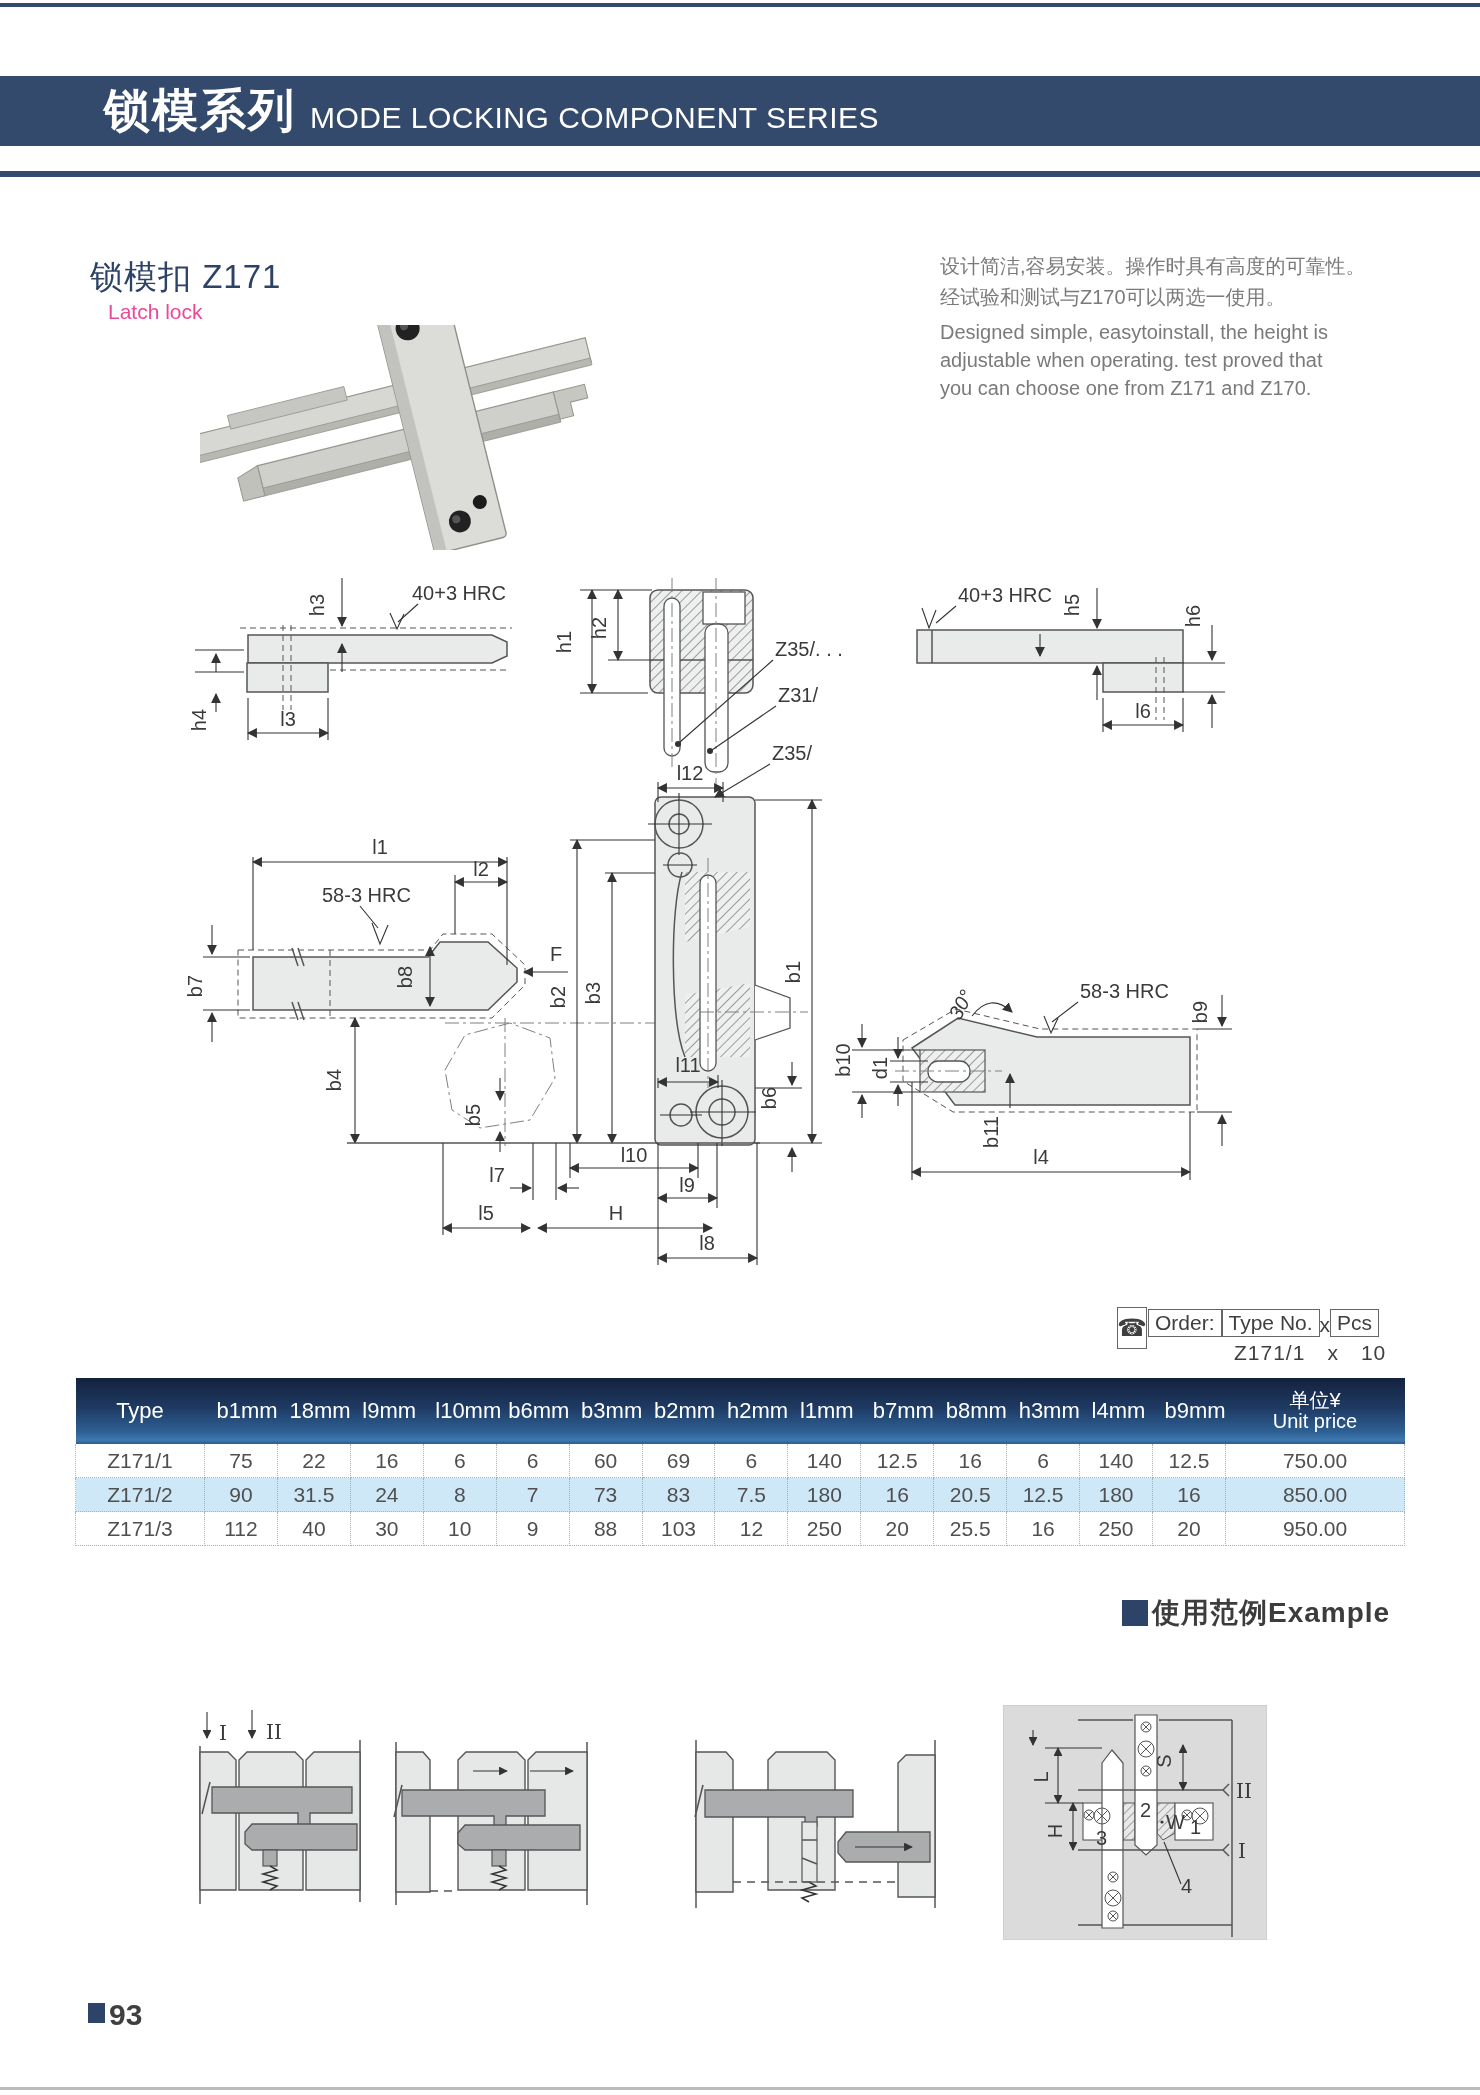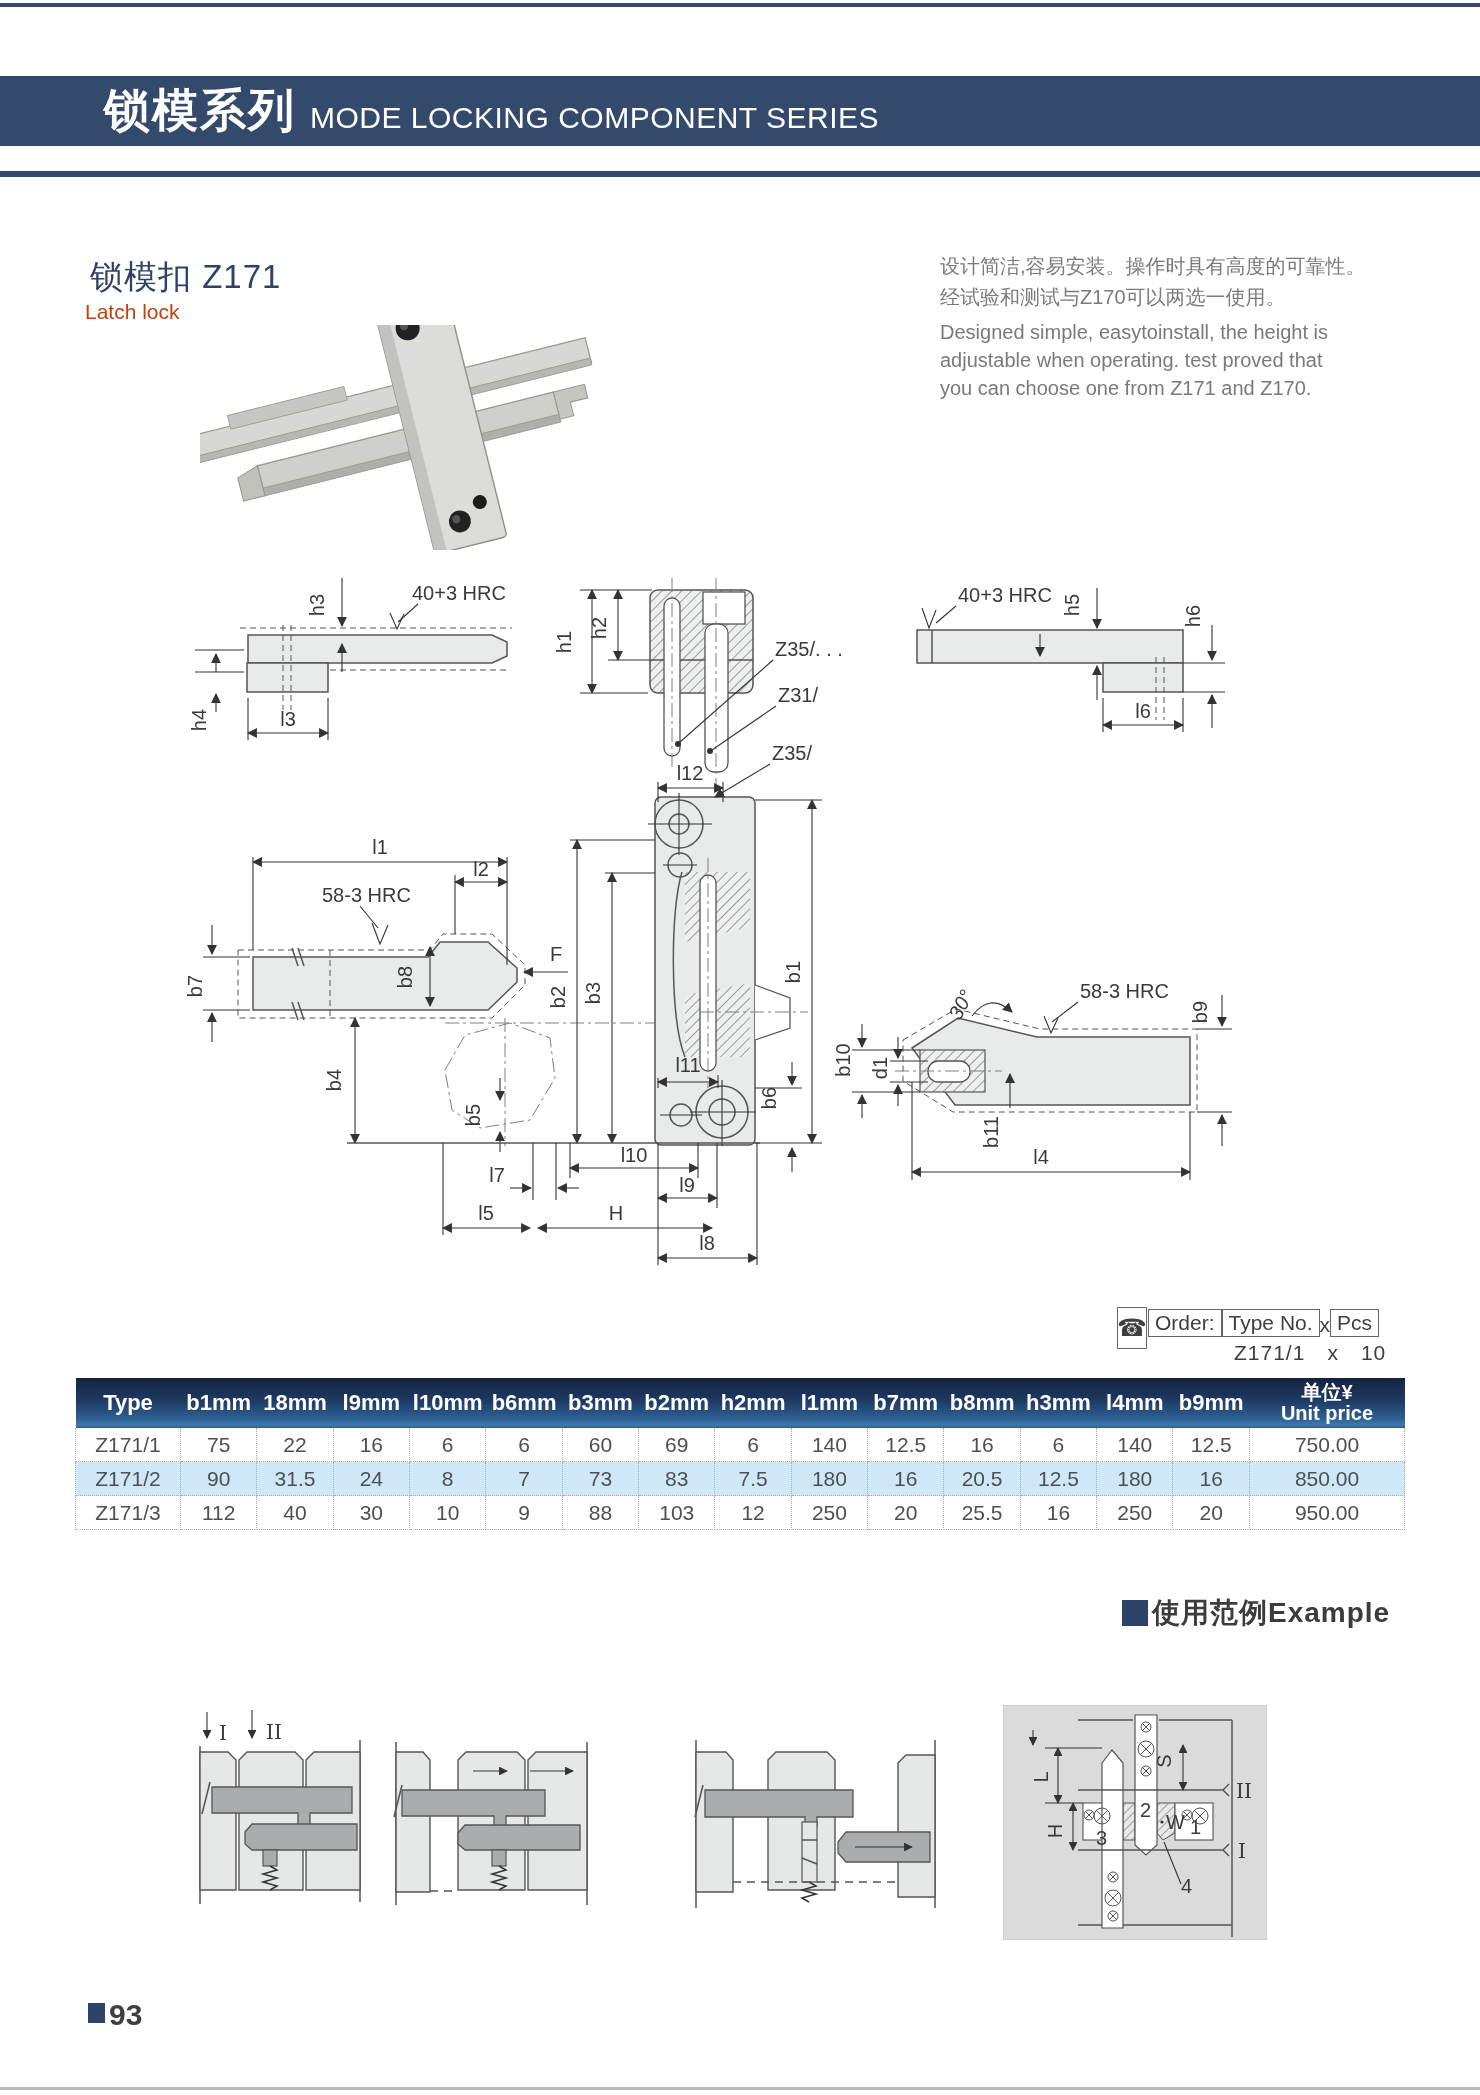--- a/index.html
+++ b/index.html
@@ -7,36 +7,36 @@
         font-family:"Liberation Sans",sans-serif;overflow:hidden;}
   .abs{position:absolute;}
   
   #top-rule{left:0;top:3px;width:1480px;height:4px;background:#344a6c;}
   #banner{left:0;top:76px;width:1480px;height:70px;background:#344a6c;display:flex;align-items:center;}
   #banner .zh{color:#fff;font-size:46px;font-weight:bold;margin-left:104px;letter-spacing:2px;}
   #banner .en{color:#fff;font-size:30px;margin-left:14px;margin-top:14px;letter-spacing:.5px;}
   #sub-rule{left:0;top:171px;width:1480px;height:6px;background:#344a6c;}
   
   #prod-title{left:90px;top:255px;font-size:33px;font-weight:normal;color:#2d4266;letter-spacing:1px;}
-  #prod-sub{left:85px;top:300px;font-size:21px;color:#c2410c;text-align:center;}
+  #prod-sub{left:108px;top:300px;font-size:21px;color:#ec4899;text-align:center;}
   .desc{left:940px;width:470px;font-size:20px;color:#7a7a7a;line-height:31px;}
   #desc-zh{top:251px;}
   #desc-en{top:318px;line-height:28px;}
   
   #order{left:1114px;top:1305px;width:290px;height:60px;font-size:21px;color:#3f3f3f;}
   #order .bx{border:1px solid #666;display:inline-block;padding:1px 6px;}
   #order-row1{position:absolute;left:0;top:4px;display:flex;align-items:flex-end;}
   #phone-box{border:1px solid #666;width:28px;height:40px;display:flex;align-items:center;justify-content:center;font-size:24px;position:absolute;left:3px;top:2px;}
   #order-line2{position:absolute;left:120px;top:36px;letter-spacing:1px;}
   #order-line2 span{margin-right:22px;}
   
   #spec-table-wrap{left:75px;top:1378px;width:1330px;}
   table{border-collapse:collapse;table-layout:fixed;width:1330px;}
   thead tr{background:linear-gradient(180deg,#14223d 0%,#1e3a63 45%,#2e6094 82%,#3e79ae 94%,#2c5c8f 100%);height:50px;}
-  th{color:#fff;font-size:22px;font-weight:bold;padding:0;}
+  th{color:#fff;font-size:22px;font-weight:normal;padding:12px;}
   th:first-child{width:105px;}
   th.price{width:155px;font-size:20px;line-height:21px;}
   td{font-size:21px;color:#4f4f4f;text-align:center;height:33px;padding:0;
      border-right:1px dotted #a8b0b6;border-bottom:1px dotted #a8b0b6;}
   td:first-child{border-left:1px dotted #a8b0b6;}
   tr.hl{background:#cfe8f8;}
   
   #ex-head{left:1122px;top:1594px;display:flex;align-items:center;gap:4px;}
   #ex-head .sq{width:26px;height:26px;background:#2e4368;}
   #ex-head .tx{font-size:28px;font-weight:bold;color:#3c3c3c;letter-spacing:1px;}

